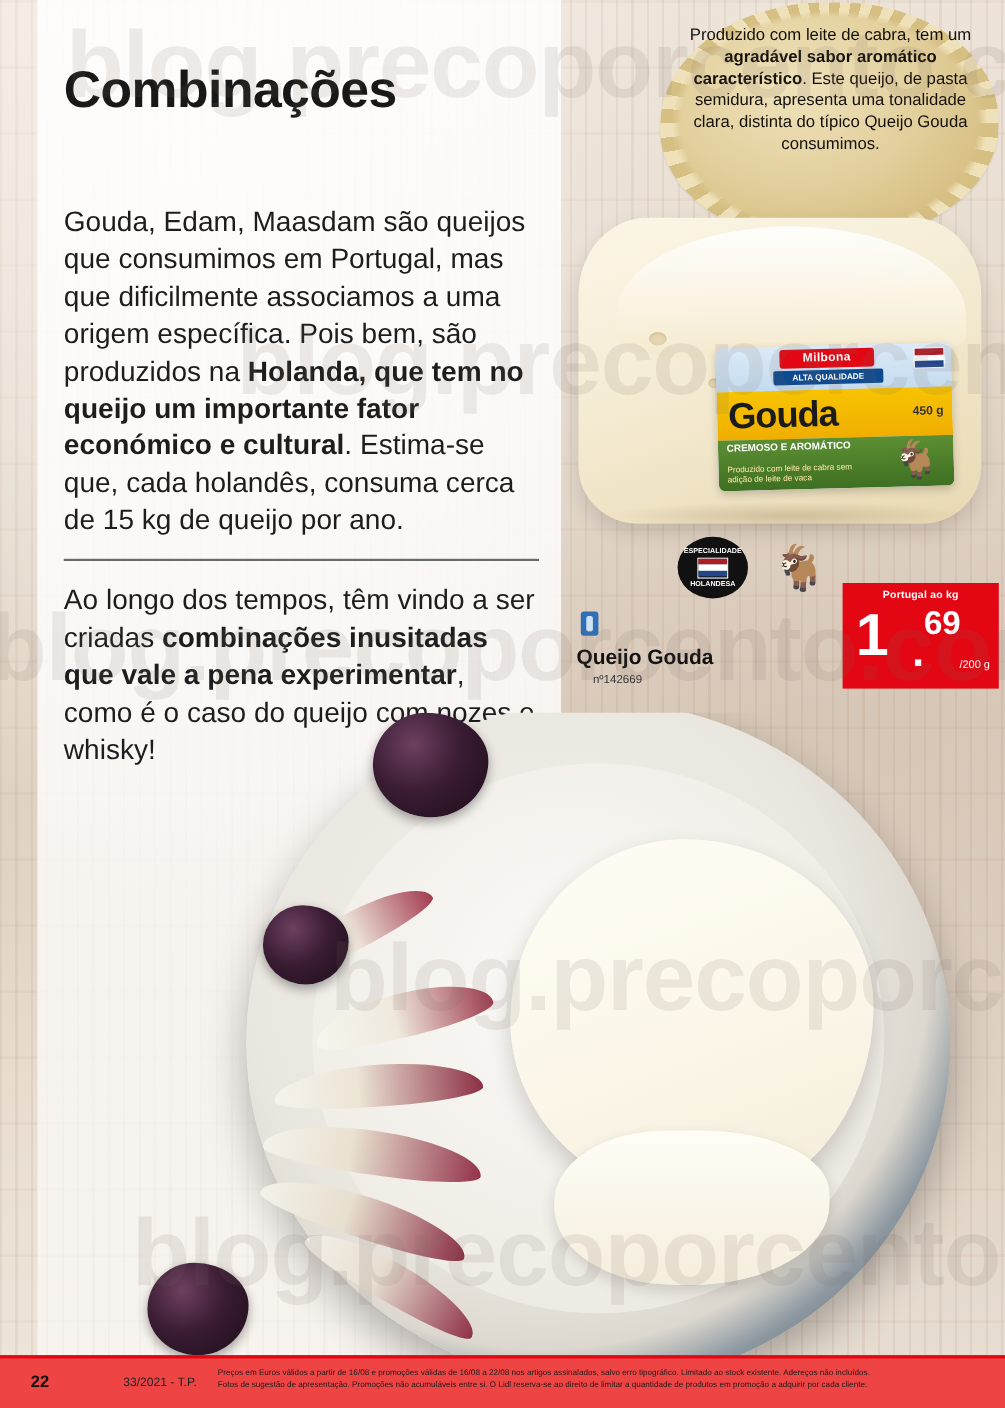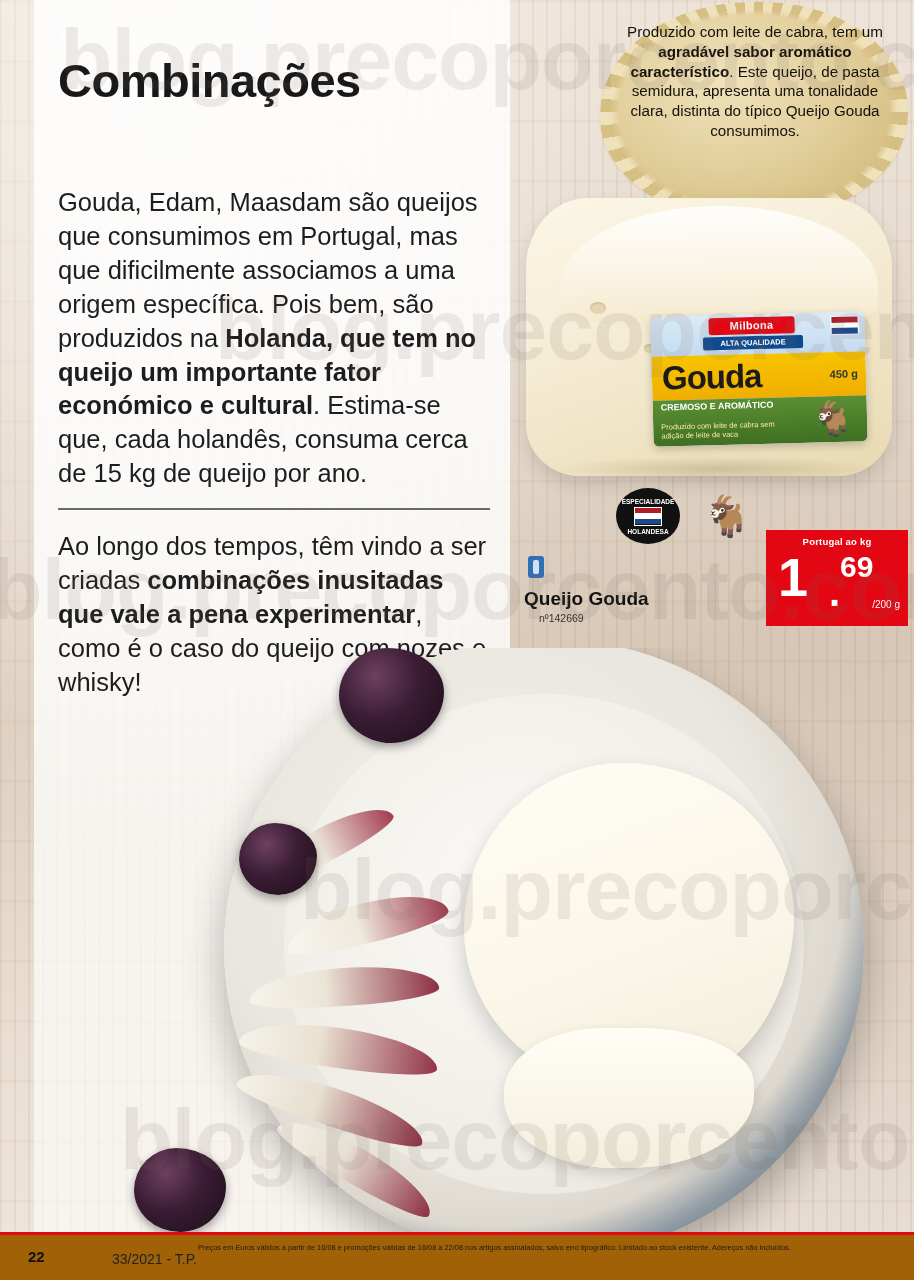--- a/index.html
+++ b/index.html
@@ -276,28 +276,28 @@
     position:absolute;border-radius:46% 54% 50% 50%/50% 46% 54% 50%;
     background:radial-gradient(circle at 35% 30%, #6d4060 0%, #3a1c33 45%, #1c0d19 100%);
     box-shadow:0 4px 10px rgba(0,0,0,.35);
   }
   .b1{left:305px;top:0px;width:105px;height:95px;}
   .b2{left:205px;top:175px;width:78px;height:72px;}
   .b3{left:100px;top:500px;width:92px;height:84px;}
 
   
   .footer{
-    position:absolute;left:0;top:1232px;width:914px;height:48px;background:#a16207;
+    position:absolute;left:0;top:1232px;width:914px;height:48px;background:#ef4444;
   }
   .footer-rule{position:absolute;left:0;top:0;width:914px;height:3px;background:#e30613;}
   .page-num{
     position:absolute;left:28px;top:16px;font-size:15px;font-weight:bold;color:#111;
   }
   .issue{
-    position:absolute;left:112px;top:19px;font-size:14px;color:#222;text-align:center;
+    position:absolute;left:112px;top:19px;font-size:11px;color:#222;text-align:center;
   }
   .legal{
     position:absolute;left:198px;top:10px;width:690px;
     font-size:7.4px;line-height:1.55;color:#1b1b1b;text-align:justify;
   }
 </style>
 </head>
 <body>
 
 <div class="page">
@@ -402,16 +402,17 @@
     <div class="wm-line wm4">blog.precoporcento.com</div>
     <div class="wm-line wm5">blog.precoporcento.com</div>
   </div>
 
   <div class="footer">
     <div class="footer-rule"></div>
     <div class="page-num">22</div>
     <div class="issue">33/2021 - T.P.</div>
     <div class="legal">
       <div>Preços em Euros válidos a partir de 16/08 e promoções válidas de 16/08 a 22/08 nos artigos assinalados, salvo erro tipográfico. Limitado ao stock existente. Adereços não incluídos.</div>
+      <div>Fotos de sugestão de apresentação. Promoções não acumuláveis entre si. O Lidl reserva-se ao direito de limitar a quantidade de produtos em promoção a adquirir por cada cliente.</div>
     </div>
   </div>
 
 </div>
 
 </body></html>

